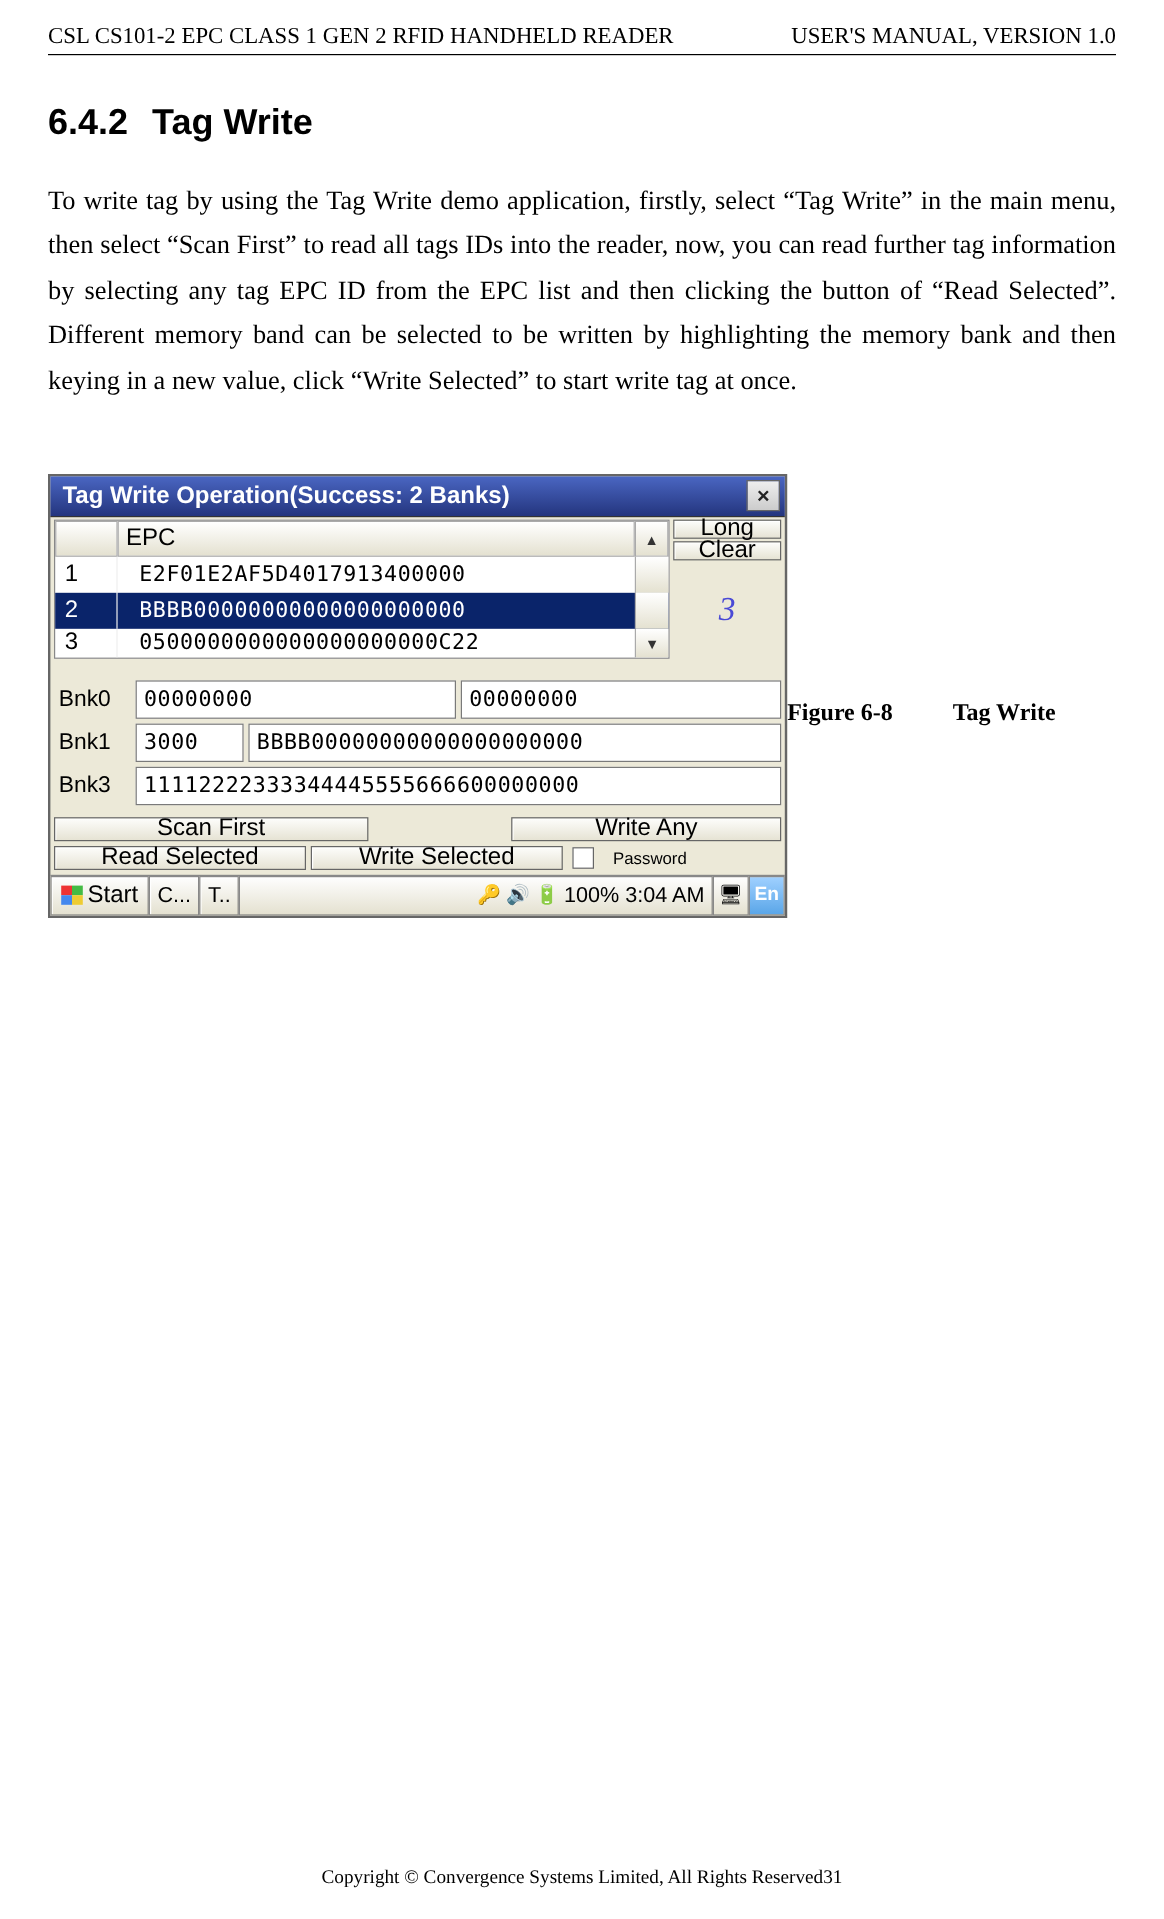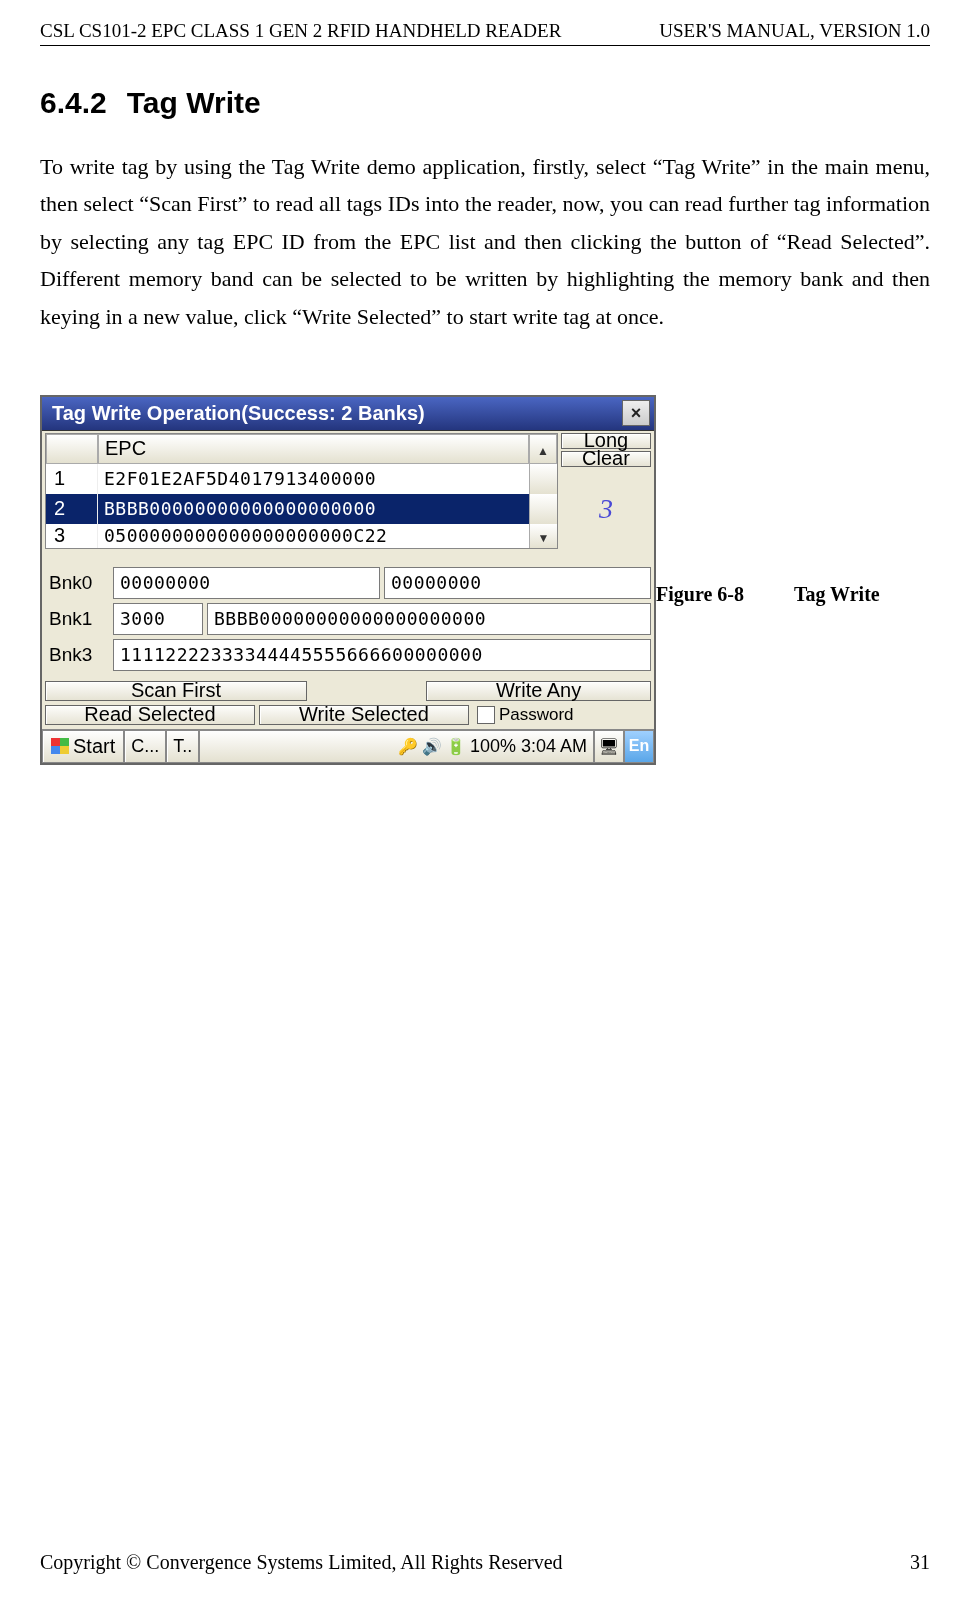--- a/index.html
+++ b/index.html
@@ -96,21 +96,21 @@
     }
     .grid-head {
       display: flex;
       height: 30px;
     }
     .gh-num { width: 52px; border:1px solid #aaa; background: linear-gradient(#fff,#e4e1d0); }
     .gh-epc { flex:1; border:1px solid #aaa; background: linear-gradient(#fff,#e4e1d0); display:flex; align-items:center; padding-left:6px; }
     .gh-scroll { width: 28px; border:1px solid #aaa; background: linear-gradient(#fff,#e4e1d0); display:flex; align-items:center; justify-content:center; }
     .grid-row { display:flex; height: 30px; }
     .gr-num { width: 52px; border-right:1px solid #eee; display:flex; align-items:center; padding-left: 8px; }
-    .gr-epc { flex:1; display:flex; align-items:center; padding-left: 6px; font-family: monospace; font-size:18px; letter-spacing: 0.5px; }
+    .gr-epc { flex:1; display:flex; align-items:center; padding-left: 6px; font-family: monospace; font-size:18px; letter-spacing: 0.5px; margin-left: 12px; }
     .gr-scroll { width: 28px; background: linear-gradient(#fff,#e4e1d0); border-left:1px solid #aaa; }
     .grid-row.sel { background: #0a246a; color:#fff; }
     .grid-row.sel .gr-epc, .grid-row.sel .gr-num { }
     .grid-row.cut { height: 24px; overflow: hidden; }
     .btn3d {
       border: 1px solid #666;
       background: linear-gradient(#fdfdfb,#e6e3d4);
       display:flex;
       align-items:center;
       justify-content:center;
@@ -159,22 +159,22 @@
       gap: 4px;
       align-items: center;
     }
     .wide-btn {
       flex: 1;
       height: 20px;
     }
     .chk-wrap {
       display: flex;
       align-items: center;
-      gap: 4px;
-      font-size: 17px;
+      gap: 16px;
+      font-size: 14px;
       padding: 0 4px;
     }
     .chk {
       width: 18px; height: 18px; border: 1px solid #666; background:#fff;
     }
     .taskbar {
       display:flex;
       height: 34px;
       border-top: 1px solid #888;
       background: linear-gradient(#f4f2e9,#d9d5c2);
@@ -230,22 +230,22 @@
       font-size: 20px;
       font-weight: bold;
     }
     .figure-caption .cap-label { margin-right: 50px; }
     .footer {
       position: absolute;
       bottom: 25px;
       left: 40px;
       right: 40px;
       display:flex;
-      justify-content: space-between;
-      font-size: 20px;
+      justify-content: center;
+      font-size: 16px;
     }
     .tri-up::before { content:"▲"; font-size:12px; color:#333; }
     .tri-down::before { content:"▼"; font-size:12px; color:#333; }
   </style>
 </head>
 <body>
 
 <div class="page">
   <div class="header-row">
     <span>CSL CS101-2 EPC CLASS 1 GEN 2 RFID HANDHELD READER</span>

